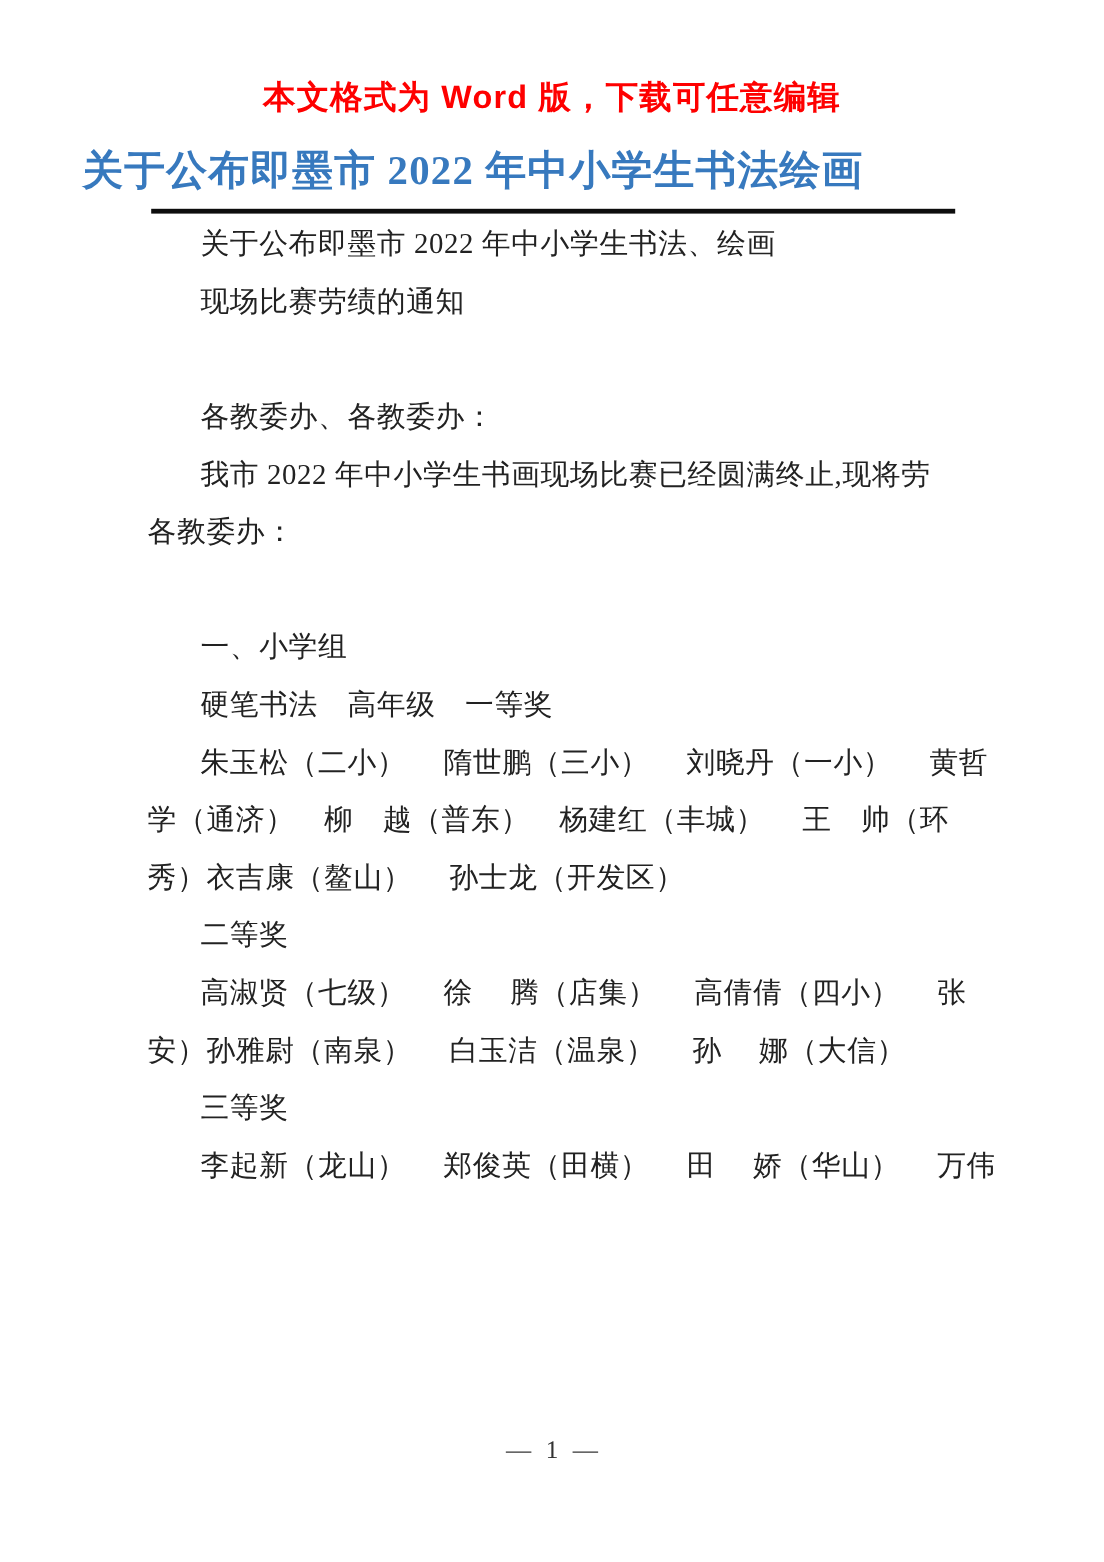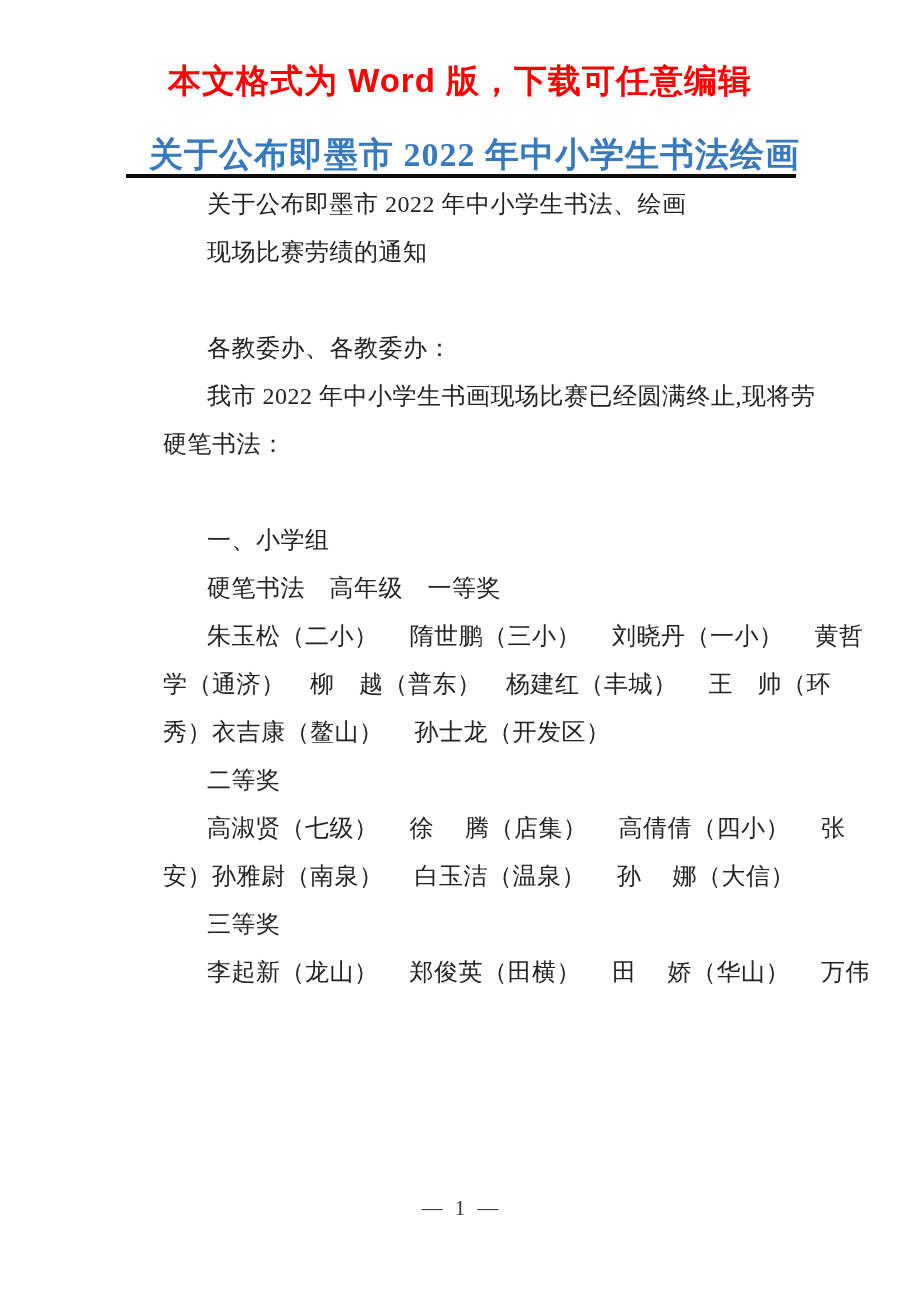--- a/index.html
+++ b/index.html
@@ -12,31 +12,31 @@
     font-family: "Liberation Serif", "DejaVu Serif", serif;
   }
   .notice {
     position: absolute;
     top: 64px;
     left: 0;
     width: 920px;
     text-align: center;
     font-family: "Liberation Sans", "DejaVu Sans", sans-serif;
     font-weight: bold;
-    font-size: 33px;
+    font-size: 27px;
     line-height: 34px;
     letter-spacing: 1px;
   }
   .doc-title {
     position: absolute;
     top: 123px;
     left: 0;
     width: 788px;
-    margin: 12px;
-    text-align: right;
+    margin: 0;
+    text-align: center;
     font-family: "Liberation Serif", "DejaVu Serif", serif;
     font-weight: bold;
     font-size: 34px;
     line-height: 40px;
     letter-spacing: 1px;
   }
   .rule {
     position: absolute;
     top: 174px;
     left: 126px;
@@ -74,27 +74,27 @@
 <body>
 
 <div class="page">
 
   <div class="notice" style="color: rgb(254, 0, 0);">本文格式为 Word 版，下载可任意编辑</div>
 
   <h1 class="doc-title" style="color: rgb(55, 121, 190);">关于公布即墨市 2022 年中小学生书法绘画</h1>
 
   <div class="rule" style="background: rgb(13, 13, 13);"></div>
 
-  <div class="doc-body" style="color: rgb(34, 34, 34); margin-left: 40px;">
+  <div class="doc-body" style="color: rgb(34, 34, 34);">
       <div class="line indent">关于公布即墨市 2022 年中小学生书法、绘画</div>
       <div class="line indent">现场比赛劳绩的通知</div>
       <div class="line"></div>
       <div class="line indent">各教委办、各教委办：</div>
       <div class="line indent">我市 2022 年中小学生书画现场比赛已经圆满终止,现将劳</div>
-      <div class="line">硬笔书法：</div>
+      <div class="line">各教委办：</div>
       <div class="line"></div>
       <div class="line indent">一、小学组</div>
       <div class="line indent">硬笔书法　高年级　一等奖</div>
       <div class="line indent">朱玉松（二小）　 隋世鹏（三小）　 刘晓丹（一小）　 黄哲</div>
       <div class="line">学（通济）　柳　越（普东）　杨建红（丰城）　 王　帅（环</div>
       <div class="line">秀）衣吉康（鳌山）　 孙士龙（开发区）</div>
       <div class="line indent">二等奖</div>
       <div class="line indent">高淑贤（七级）　 徐　 腾（店集）　 高倩倩（四小）　 张</div>
       <div class="line">安）孙雅尉（南泉）　 白玉洁（温泉）　 孙　 娜（大信）</div>
       <div class="line indent">三等奖</div>

